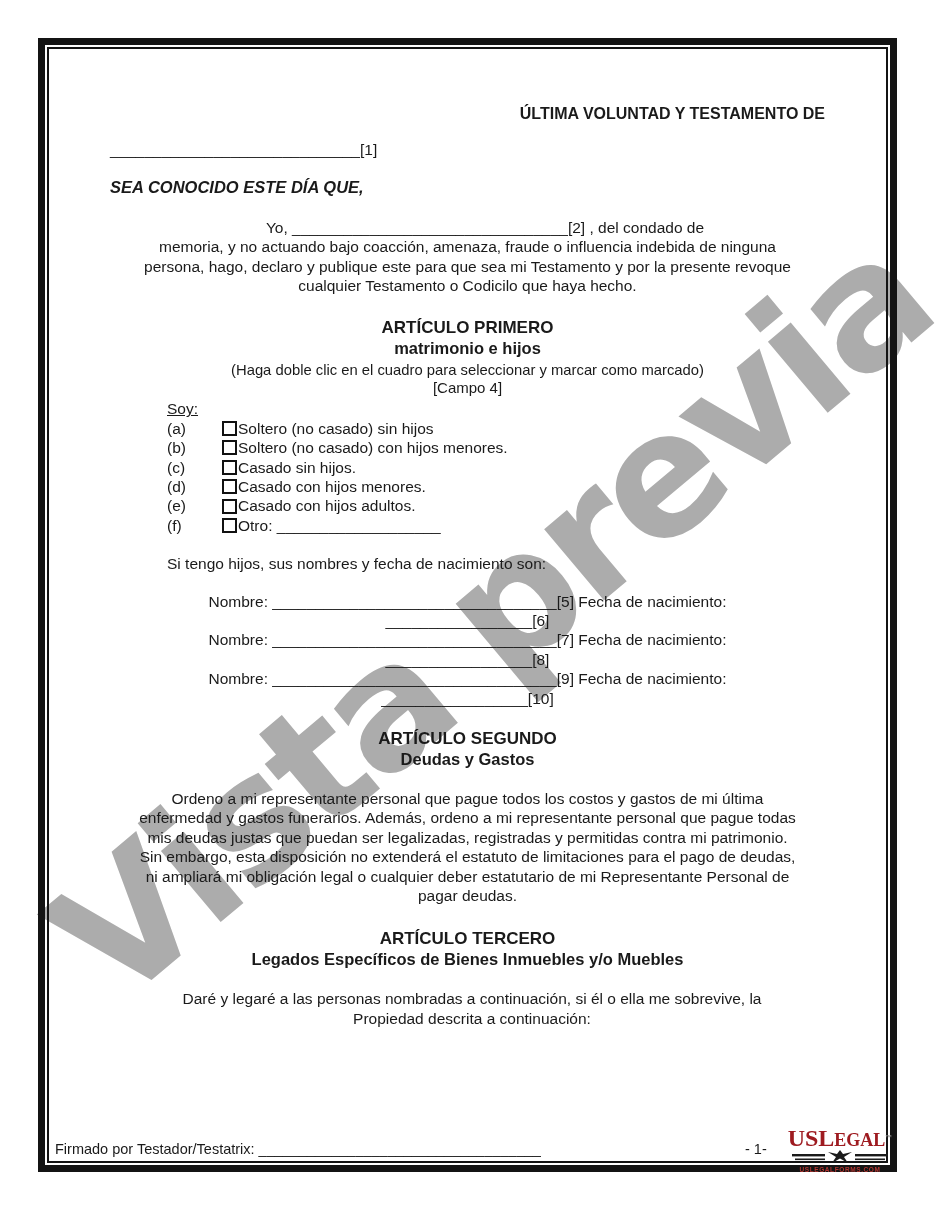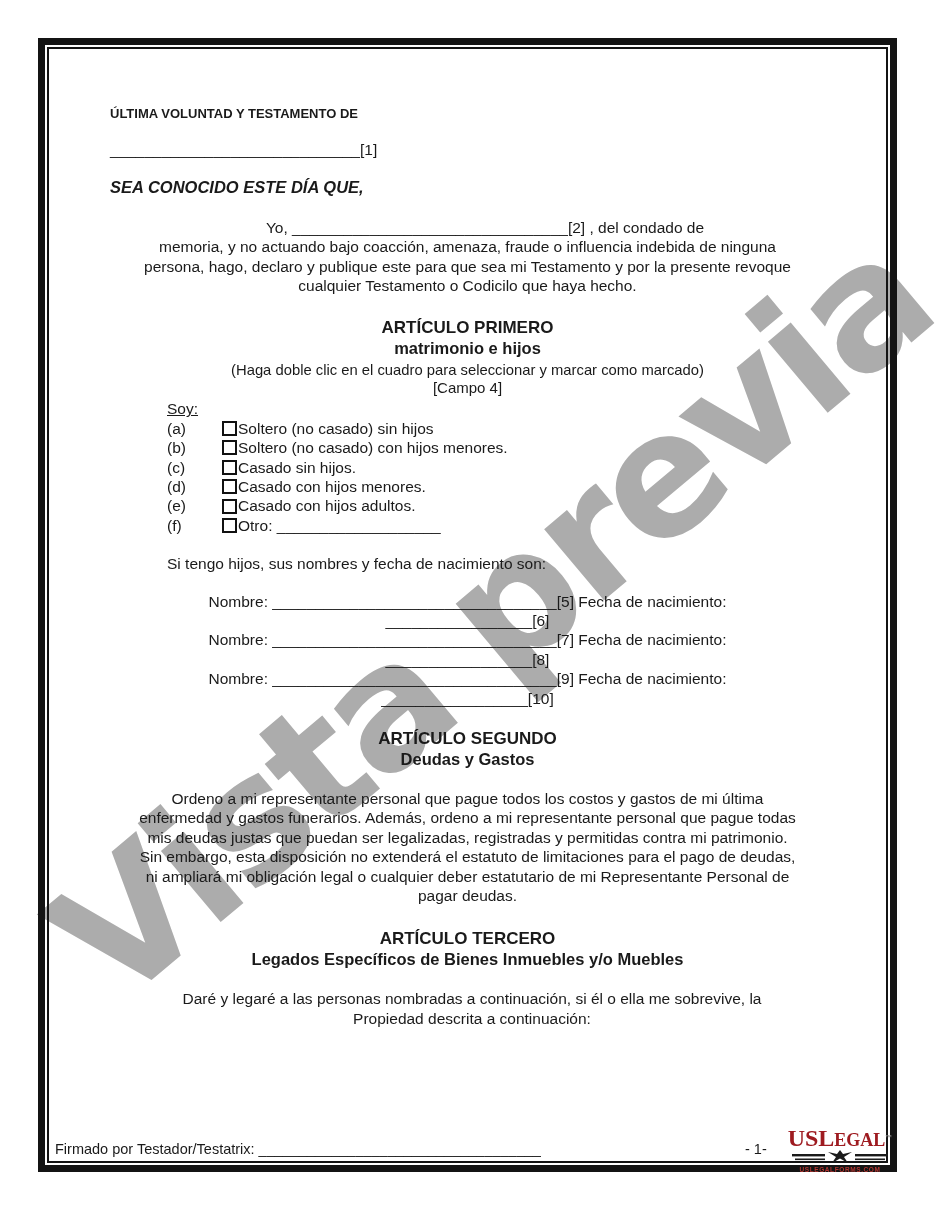--- a/index.html
+++ b/index.html
@@ -16,21 +16,21 @@
   .watermark {
     position:absolute; left:-60px; top:520px; width:1100px; text-align:center;
     font-family:"DejaVu Sans", sans-serif; font-weight:bold;
     font-size:170px; letter-spacing:-6px; color:#acacac;
     transform:rotate(-40deg); z-index:2; white-space:nowrap; pointer-events:none;
   }
   .content {
     position:absolute; left:49px; top:49px; width:837px; height:1112px;
     padding:0 61px; z-index:3; font-size:15.5px; line-height:19.4px;
   }
-  .doc-title { text-align:left; font-size:13px; font-weight:bold; margin-top:54px; line-height:21px; }
+  .doc-title { text-align:right; font-size:16px; font-weight:bold; margin-top:54px; line-height:21px; }
   .center-blank { text-align:left; margin-top:16px; }
   .declare { font-weight:bold; font-size:16.5px; margin-top:19px;font-style:italic; }
   .para { margin-top:20px; }
   .line { white-space:nowrap;text-align:center; }
   .line.indent { padding-left:35px; }
   .art-title { text-align:center; font-weight:bold; font-size:17px; line-height:21px; margin-top:22px; }
   .art-sub { text-align:center; font-weight:bold; font-size:16.5px; line-height:21px; }
   .instruction { text-align:center; font-size:14.8px; line-height:18px; margin-top:2px; }
   .field-tag { text-align:center; font-size:15px; line-height:17px; }
   .soy { padding-left:57px; margin-top:3px;text-decoration:underline; }

